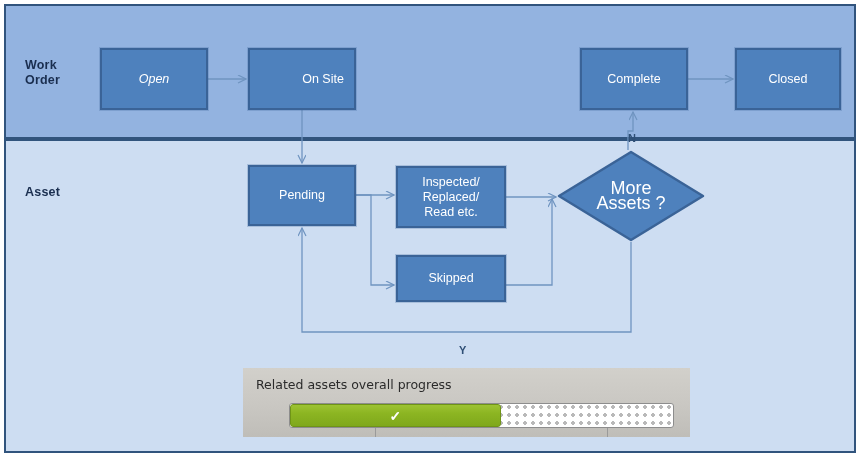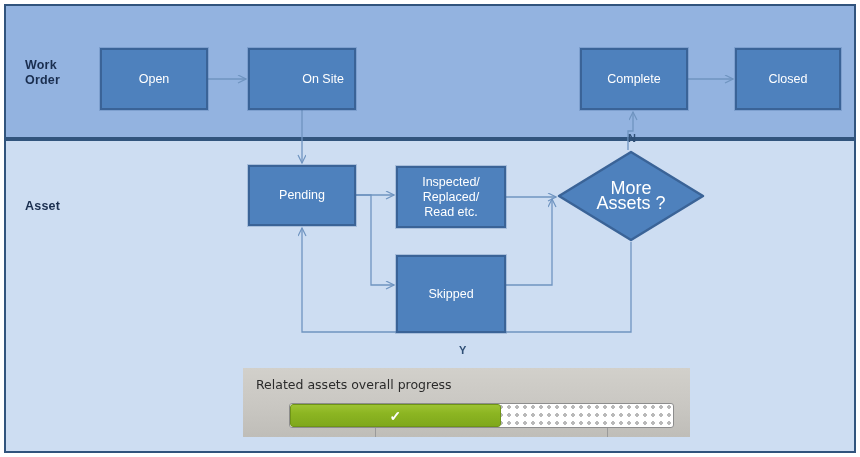--- a/index.html
+++ b/index.html
@@ -30,45 +30,45 @@
   }
   .band-label{
     position:absolute;
     color:#1a2e4f;
     font-size:12.5px;
     font-weight:bold;
     line-height:15px;
     letter-spacing:.2px;
   }
   #label-work-order{ left:25px; top:58px; width:70px; }
-  #label-asset{ left:25px; top:199px; width:70px; }
+  #label-asset{ left:25px; top:185px; width:70px; }
 
   
   .node{
     position:absolute;
     box-sizing:border-box;
     background:#4e81bd;
     border:2px solid #3a6397;
     color:#ffffff;
     font-size:12.5px;
     line-height:15px;
     display:flex;
     align-items:center;
     justify-content:center;
     text-align:center;
     box-shadow:0 0 0 1px rgba(58,99,151,.25);
     white-space:pre-line;
   }
-  #node-open      { left:100px; top:48px;  width:108px; height:62px; }
+  #node-open      { left:100px; top:48px;  width:108px; height:62px;font-style:italic; }
   #node-on-site   { left:248px; top:48px;  width:108px; height:62px;padding-left:42px; }
   #node-complete  { left:580px; top:48px;  width:108px; height:62px; }
   #node-closed    { left:735px; top:48px;  width:106px; height:62px; }
   #node-pending   { left:248px; top:165px; width:108px; height:61px; }
   #node-inspected { left:396px; top:166px; width:110px; height:62px;text-align:center; }
-  #node-skipped   { left:396px; top:255px; width:110px; height:78px;text-align:right; }
+  #node-skipped   { left:396px; top:255px; width:110px; height:47px;text-align:right; }
 
   
   #node-decision{
     position:absolute;
     left:557px; top:150px; width:148px; height:92px;
   }
   #node-decision svg{ position:absolute; left:0; top:0; }
   #decision-label{
     position:absolute;
     left:0; top:0; width:148px; height:92px;

